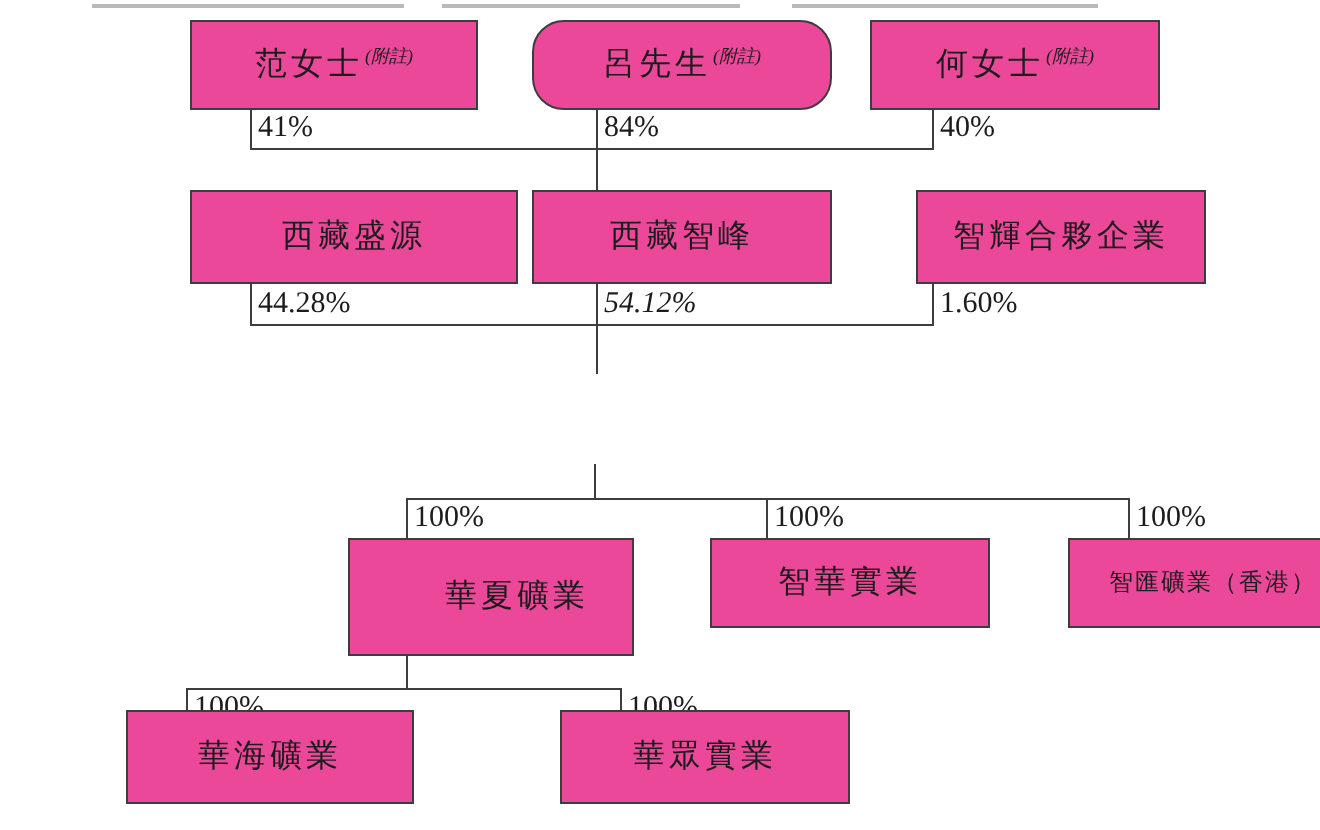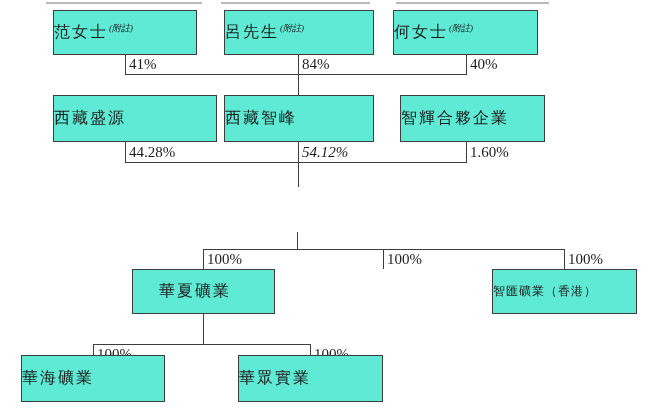--- a/index.html
+++ b/index.html
@@ -11,34 +11,34 @@
   .hline,.vline{position:absolute;background:#3d3d3d;}
   .hline{height:1px;}
   .vline{width:1px;}
   
   .sliver{position:absolute;top:2px;height:2px;background:#b9b9b9;}
   .s1{left:46px;width:156px;}
   .s2{left:221px;width:149px;}
   .s3{left:396px;width:153px;}
   
   .node{
-    position:absolute;border:1px solid #3d3d3d;background:#5eead4;
-    display:flex;align-items:center;box-sizing:border-box;
+    position:absolute;border:1px solid #3d3d3d;background:#ec4899;
+    display:flex;align-items:center;justify-content:center;box-sizing:border-box;margin-left:42px;
   }
   .nlabel{font-size:16px;letter-spacing:2px;white-space:nowrap;}
   .note{font-size:9px;font-style:italic;letter-spacing:0;vertical-align:6px;margin-left:1px;}
   
   .n-fan      {left:53px; top:10px; width:144px;height:45px;}
-  .n-lv       {left:224px;top:10px; width:150px;height:45px;}
+  .n-lv       {left:224px;top:10px; width:150px;height:45px;border-radius:16px;}
   .n-he       {left:393px;top:10px; width:145px;height:45px;}
   .n-shengyuan{left:53px; top:95px; width:164px;height:47px;}
   .n-zhifeng  {left:224px;top:95px; width:150px;height:47px;}
-  .n-partner  {left:400px;top:95px; width:145px;height:47px;}
+  .n-partner  {left:416px;top:95px; width:145px;height:47px;}
   .n-company  {left:206px;top:187px;width:182px;height:45px;}
-  .n-huaxia   {left:132px;top:269px;width:143px;height:45px;padding-left:26px;}
+  .n-huaxia   {left:132px;top:269px;width:143px;height:59px;padding-left:26px;}
   .n-zhihua   {left:313px;top:269px;width:140px;height:45px;}
   .n-zhihuihk {left:492px;top:269px;width:145px;height:45px;}
   .n-huahai   {left:21px; top:355px;width:144px;height:47px;}
   .n-huazhong {left:238px;top:355px;width:145px;height:47px;}
   .n-zhihuihk .nlabel{font-size:12px;letter-spacing:1px;}
   
   .pct{position:absolute;font-size:15px;white-space:nowrap;line-height:17px;}
   .p-fan      {left:129px;top:56px;}
   .p-lv       {left:302px;top:56px;}
   .p-he       {left:470px;top:56px;}
@@ -110,20 +110,23 @@
   <div class="pct p-partner">1.60%</div>
 
 
   <div class="pct p-huaxia">100%</div>
   <div class="pct p-zhihua">100%</div>
   <div class="pct p-zhihuihk">100%</div>
 
   <div class="node n-huaxia">
     <span class="nlabel">華夏礦業</span>
   </div>
+  <div class="node n-zhihua">
+    <span class="nlabel">智華實業</span>
+  </div>
   <div class="node n-zhihuihk">
     <span class="nlabel">智匯礦業（香港）</span>
   </div>
 
   <div class="pct p-huahai">100%</div>
   <div class="pct p-huazhong">100%</div>
 
   <div class="node n-huahai">
     <span class="nlabel">華海礦業</span>
   </div>

